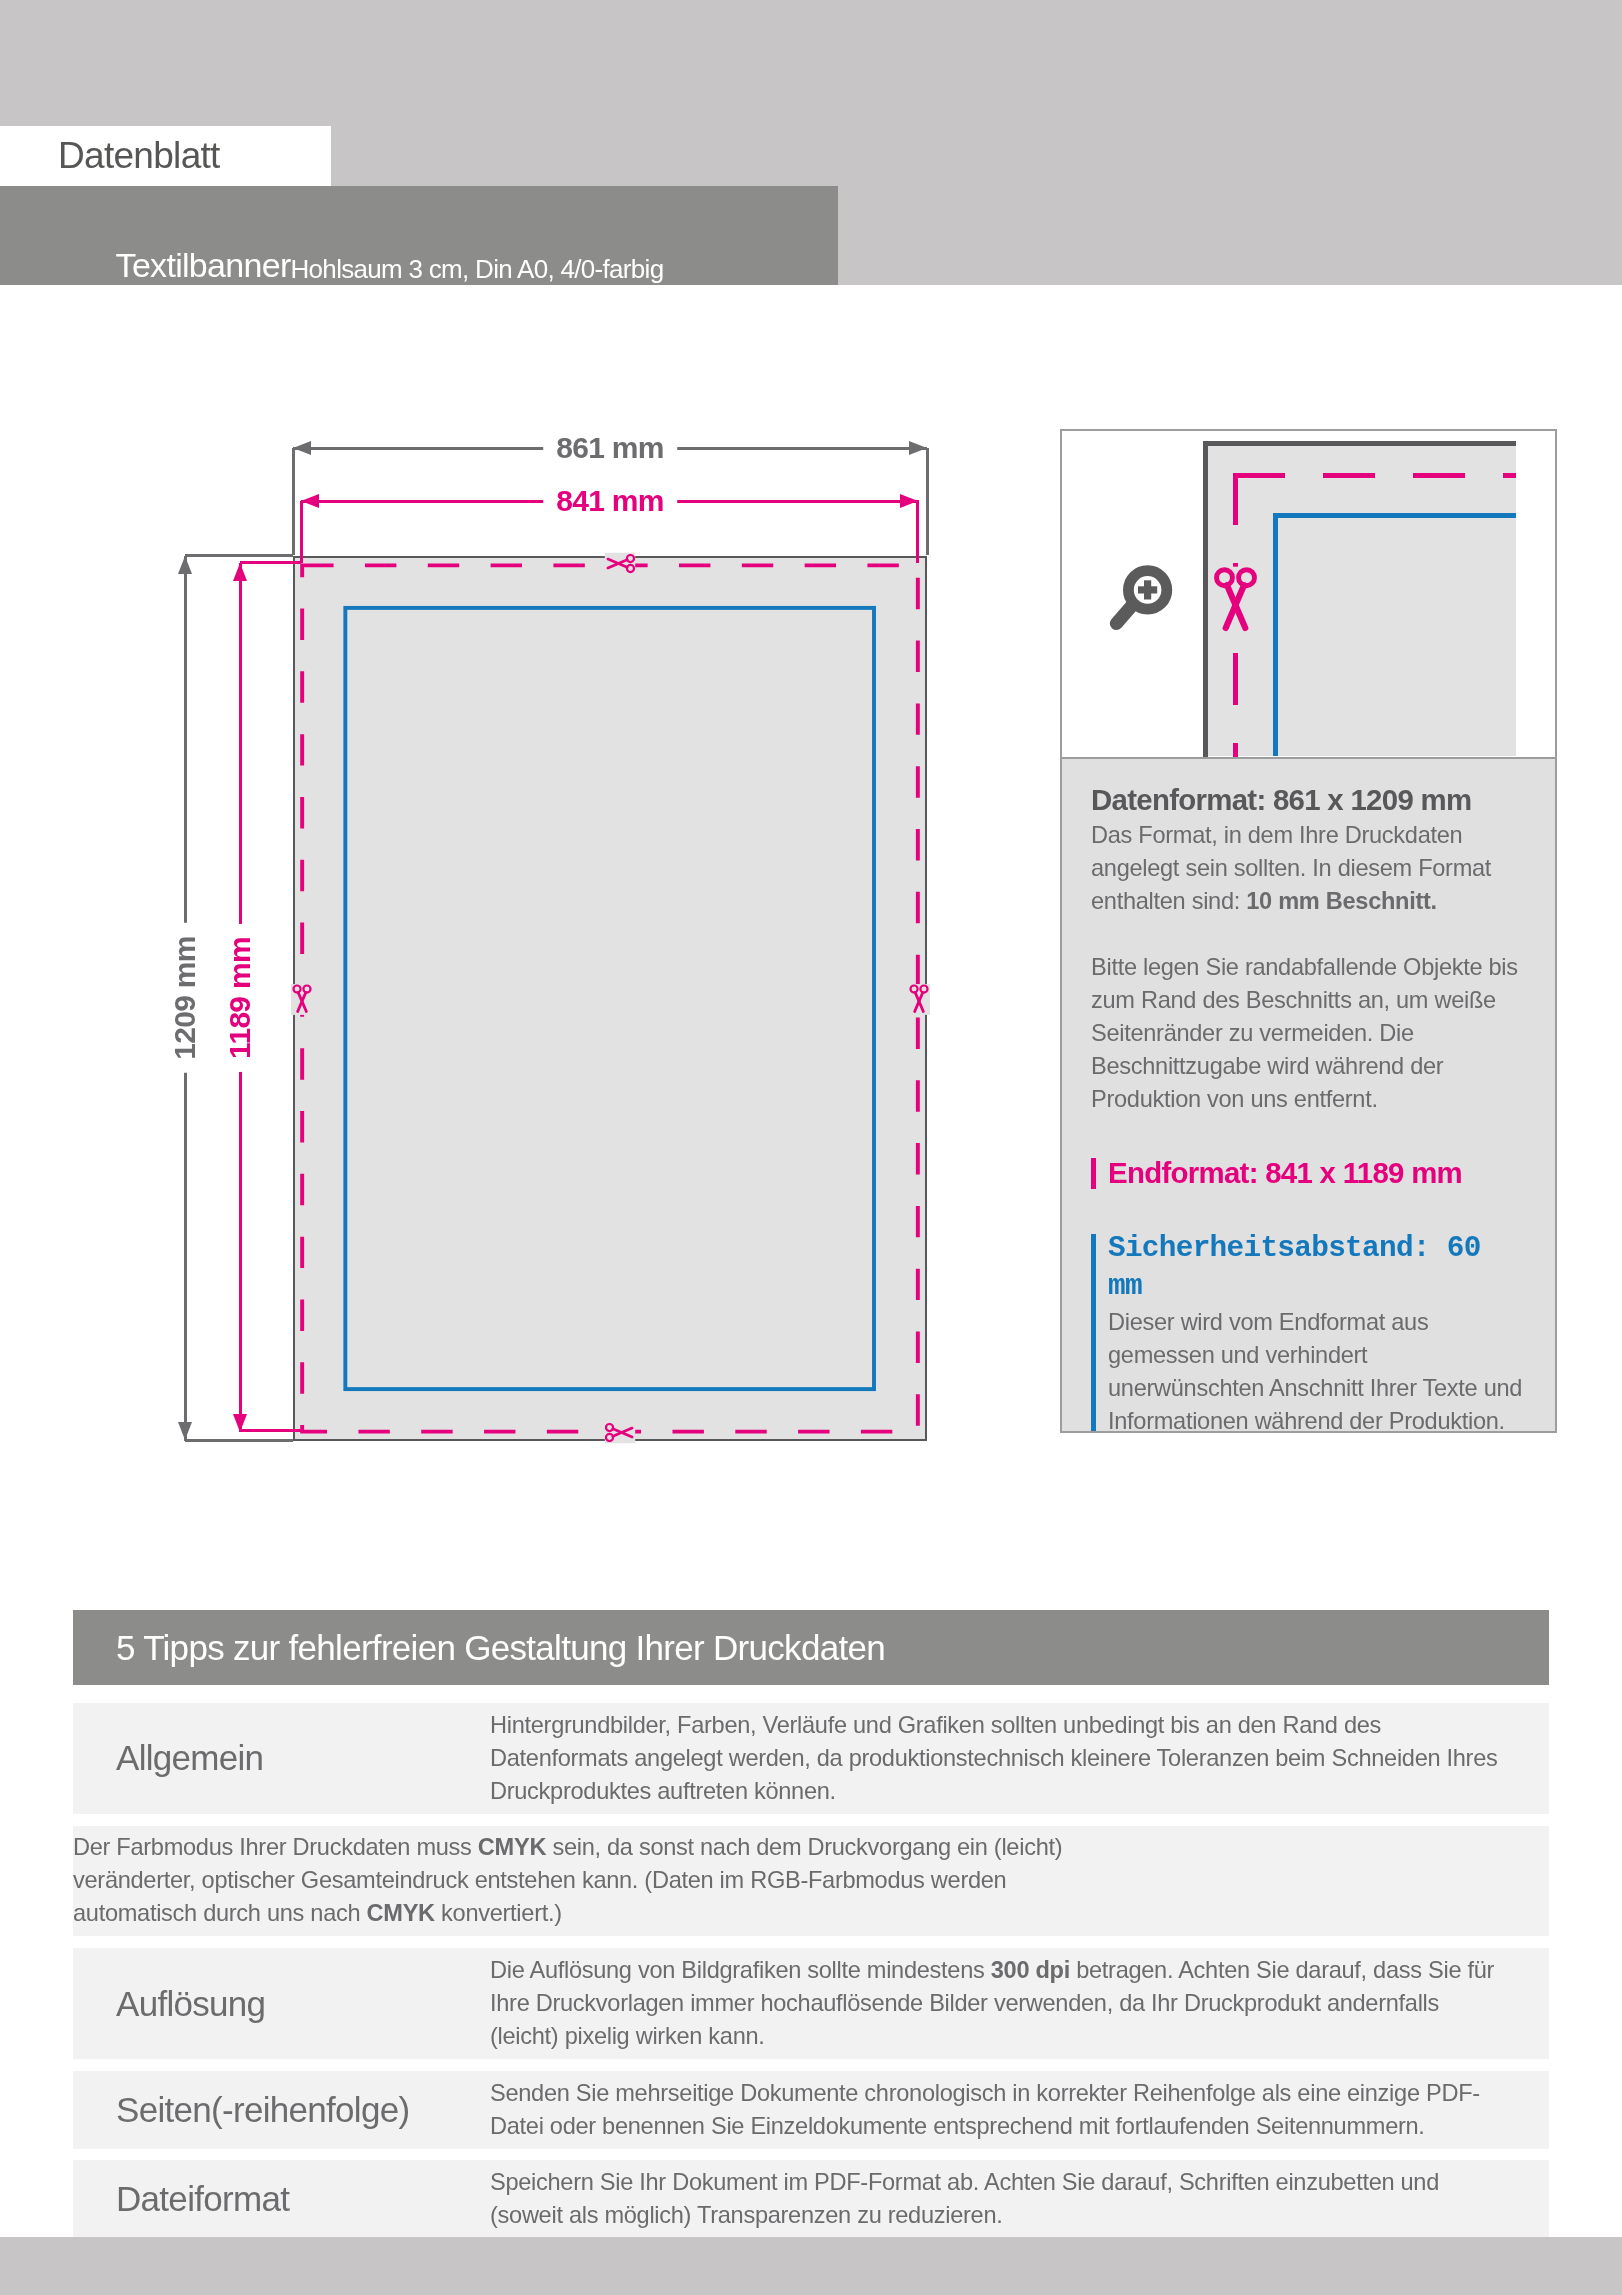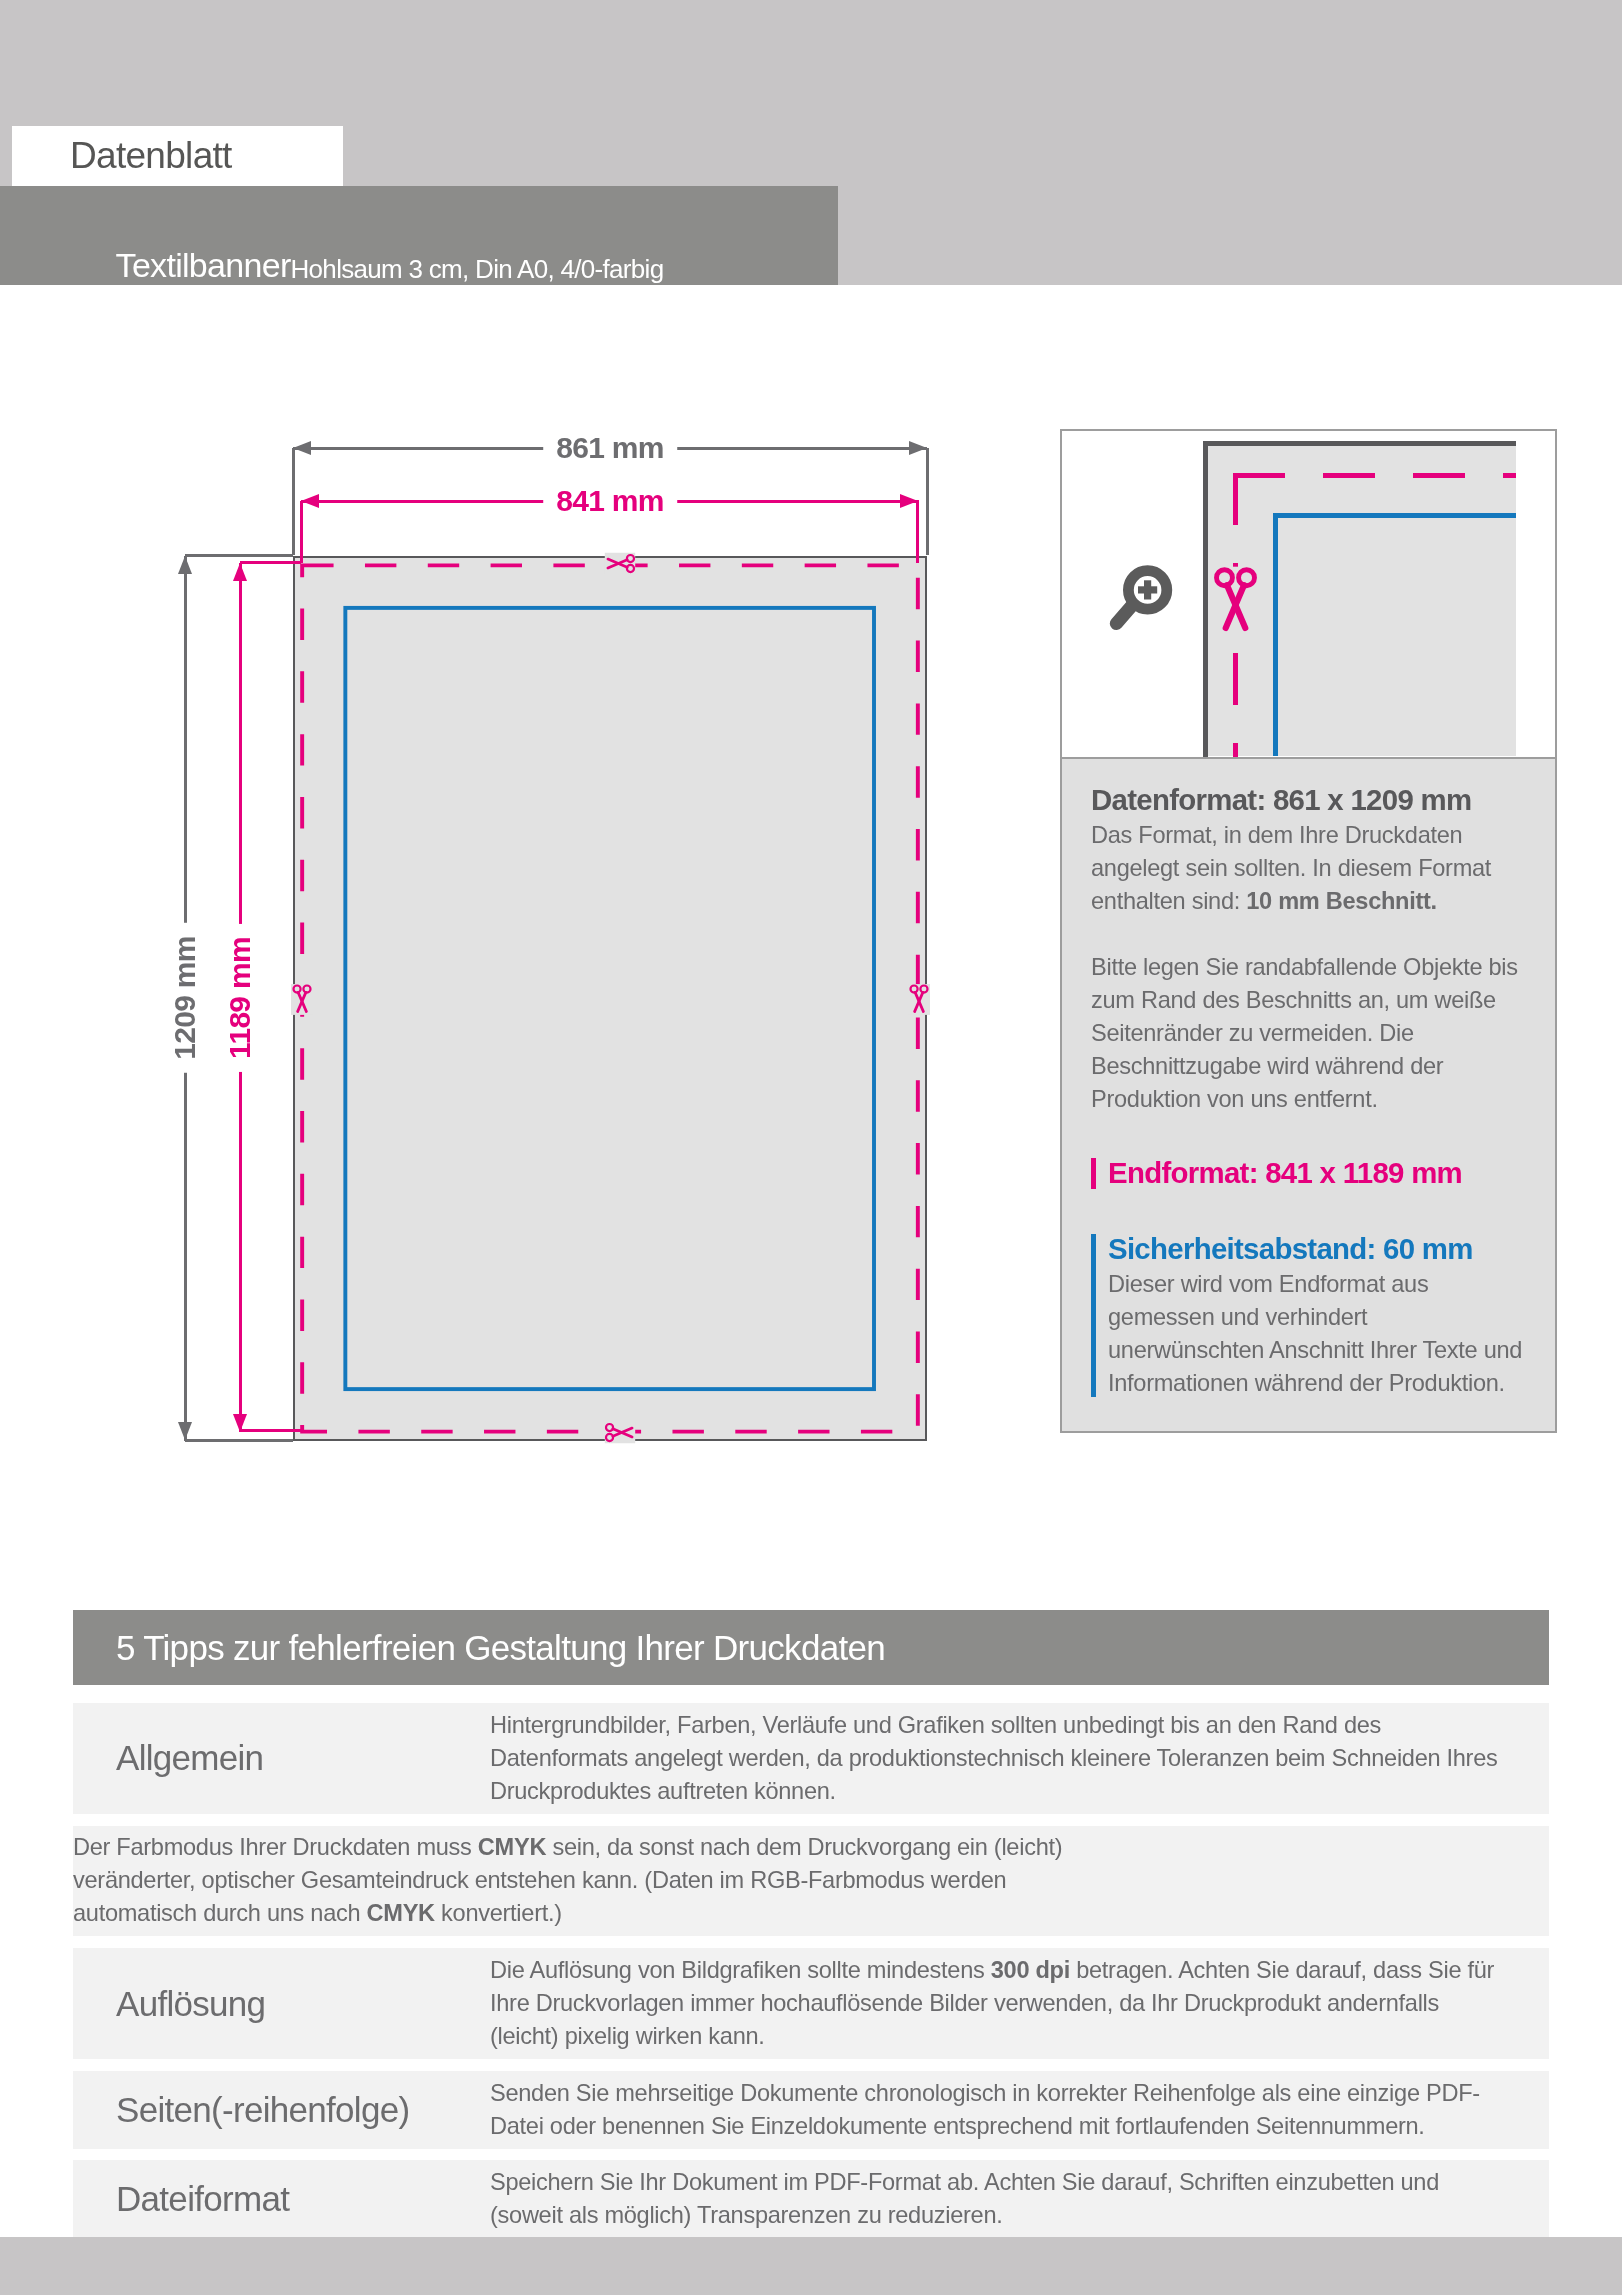--- a/index.html
+++ b/index.html
@@ -10,21 +10,21 @@
   *{box-sizing:border-box; margin:0; padding:0;}
   html,body{background:#ffffff;}
   body{
     width:1623px; height:2295px; position:relative; overflow:hidden;
     font-family:"Liberation Sans", sans-serif; -webkit-font-smoothing:antialiased;
   }
   .abs{position:absolute;}
 
   
   .top-band{left:0; top:0; width:1623px; height:285px; background:var(--band-gray);}
-  .sheet-box{left:12px; top:126px; width:331px; height:60px; background:#ffffff;
+  .sheet-box{left:0; top:126px; width:331px; height:60px; background:#ffffff;
     display:flex; align-items:center; padding-left:58px;}
   .sheet-box span{font-size:37px; color:#565655; letter-spacing:-0.7px;}
   .banner{left:0; top:186px; width:838px; height:99px; background:var(--banner-gray);
     display:flex; flex-direction:row; justify-content:center; align-items:flex-end;
     padding-right:59px; color:#ffffff;}
   .banner .title{font-size:34px; line-height:39px; letter-spacing:-0.7px;}
   .banner .subtitle{font-size:26px; line-height:31px; letter-spacing:-0.7px;}
 
   
   .outer-rect{left:293px; top:556px; width:634px; height:885px;
@@ -60,21 +60,21 @@
     background:repeating-linear-gradient(180deg, var(--magenta) 0 52px, transparent 52px 90px);}
   .d-dash-h{left:171px; top:42px; width:283px; height:4.6px;
     background:repeating-linear-gradient(90deg, var(--magenta) 0 52px, transparent 52px 90px);}
   .d-blue-v{left:211px; top:82px; width:5.2px; height:243px; background:var(--blue);}
   .d-blue-h{left:211px; top:82px; width:243px; height:5.2px; background:var(--blue);}
 
   .panel{flex:1; background:var(--panel-gray); border-top:2.6px solid var(--border-gray);
     padding:22px 29px 0 29px; overflow:hidden;}
   .panel h2{font-size:29.4px; letter-spacing:-0.7px; line-height:38px; color:var(--dark-gray);}
   .panel h2.m{color:var(--magenta);}
-  .panel h2.b{color:var(--blue);}
+  .panel h2.b{color:var(--blue);font-family:Liberation Mono, monospace;}
   .panel p{font-size:23.6px; line-height:33px; color:var(--text-gray); letter-spacing:-0.3px;}
   .panel p b, .tip-desc b{font-weight:bold; color:inherit;}
   .blk{position:relative; padding-left:17px; margin-top:38px;}
   .blk .bar{position:absolute; left:0; top:3.9px; bottom:2.6px; width:4.6px;}
   .bar.dash-m{background:repeating-linear-gradient(180deg, var(--magenta) 0 60px, transparent 60px 98px);}
   .bar.solid-b{background:var(--blue);}
   .mt50{margin-top:33px;}
 
   
   .tips-bar{left:73px; top:1610px; width:1476px; height:75px; background:var(--banner-gray);

